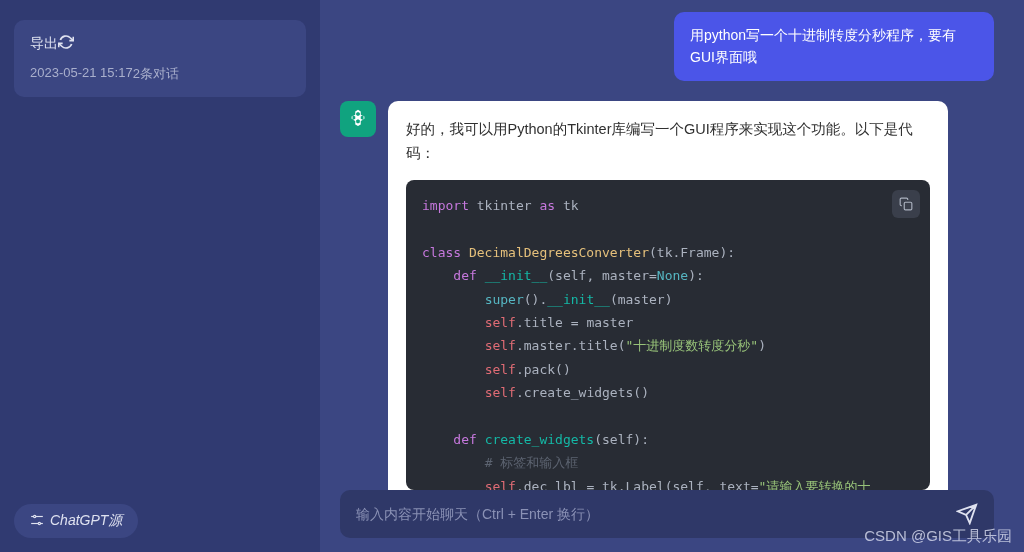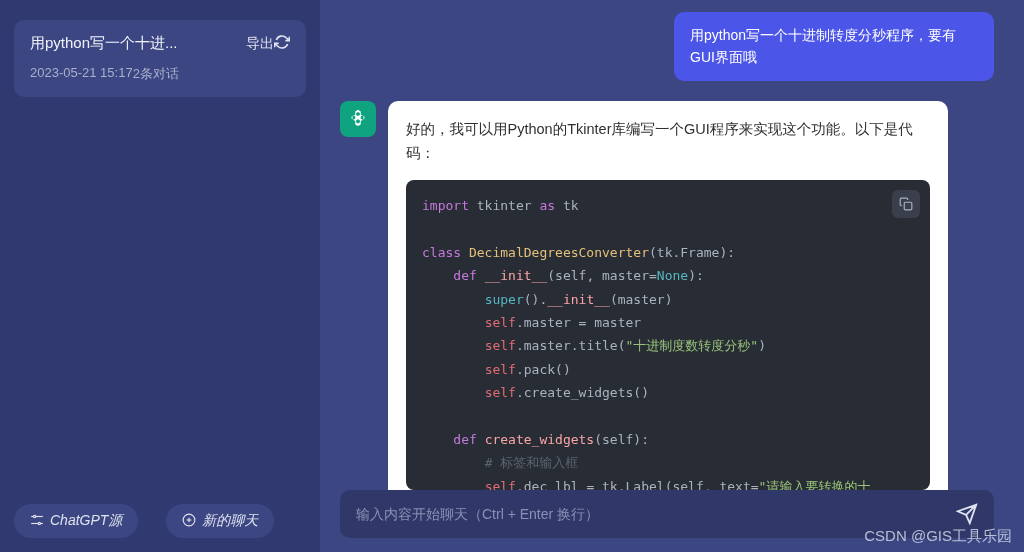--- a/index.html
+++ b/index.html
@@ -97,21 +97,21 @@
   position: absolute; top: 10px; right: 10px;
   width: 28px; height: 28px;
   background: #3a3f4b;
   border-radius: 6px;
   display: flex; align-items: center; justify-content: center;
   cursor: pointer;
 }
 .code-block pre { white-space: pre; color: #abb2bf; }
 .tk-keyword { color: #c678dd; }
 .tk-string { color: #98c379; }
-.tk-func { color: #fca5a5; margin-top: 40px; }
+.tk-func { color: #14b8a6; margin-top: 40px; }
 .tk-class { color: #e5c07b; }
 .tk-comment { color: #5c6370; }
 .tk-self { color: #e06c75; text-align: right; }
 .tk-builtin { color: #56b6c2; }
 .input-bar {
   margin: 0 30px 0 20px;
   background: #2f3868;
   border-radius: 10px;
   height: 48px;
   display: flex; align-items: center;
@@ -130,21 +130,20 @@
   opacity: 0.85;
   pointer-events: none;
 }
 </style>
 </head>
 <body>
 
 <div class="sidebar">
   <div class="conv-card">
     <div class="conv-top">
-      <span class="conv-title">用python写一个十进...</span>
       <div class="conv-actions">
         <span>导出</span>
         <span>
           <svg width="16" height="16" viewBox="0 0 24 24" fill="none" stroke="#dfe2f0" stroke-width="2.5">
               <path d="M23 4v6h-6M1 20v-6h6"></path>
               <path d="M3.51 9a9 9 0 0114.85-3.36L23 10M1 14l4.64 4.36A9 9 0 0020.49 15"></path>
             </svg>
         </span>
       </div>
     </div>
@@ -160,30 +159,20 @@
         <svg width="14" height="14" viewBox="0 0 24 24" fill="none" stroke="#dfe2f0" stroke-width="2">
             <circle cx="8" cy="6" r="2"></circle>
             <line x1="2" y1="6" x2="6" y2="6"></line>
             <line x1="10" y1="6" x2="22" y2="6"></line>
             <circle cx="16" cy="18" r="2"></circle>
             <line x1="2" y1="18" x2="14" y2="18"></line>
             <line x1="18" y1="18" x2="22" y2="18"></line>
           </svg>
       </span>
       <span>ChatGPT源</span>
-    </div>
-    <div class="pill-btn">
-      <span>
-        <svg width="14" height="14" viewBox="0 0 24 24" fill="none" stroke="#dfe2f0" stroke-width="2">
-            <circle cx="12" cy="12" r="10"></circle>
-            <line x1="12" y1="8" x2="12" y2="16"></line>
-            <line x1="8" y1="12" x2="16" y2="12"></line>
-          </svg>
-      </span>
-      <span>新的聊天</span>
     </div>
   </div>
 </div>
 
 <div class="chat-area">
   <div class="messages">
     <div class="user-bubble">用python写一个十进制转度分秒程序，要有GUI界面哦</div>
     <div class="assistant-row">
       <div class="avatar">
         <svg width="22" height="22" viewBox="0 0 24 24">
@@ -197,21 +186,21 @@
             <svg width="14" height="14" viewBox="0 0 24 24" fill="none" stroke="#abb2bf" stroke-width="2">
                 <rect x="9" y="9" width="13" height="13" rx="2"></rect>
                 <path d="M5 15H4a2 2 0 01-2-2V4a2 2 0 012-2h9a2 2 0 012 2v1"></path>
               </svg>
           </div>
 <pre><span class="tk-keyword">import</span> <span>tkinter</span> <span class="tk-keyword">as</span> <span>tk</span>
 
 <span class="tk-keyword">class</span> <span class="tk-class">DecimalDegreesConverter</span><span>(tk.Frame):</span>
     <span class="tk-keyword">def</span> <span class="tk-func">__init__</span><span>(self, master=</span><span class="tk-builtin">None</span><span>):</span>
         <span class="tk-builtin">super</span>().<span class="tk-func">__init__</span>(master)
-        <span class="tk-self">self</span><span>.master = master</span>
+        <span class="tk-self">self</span><span>.title = master</span>
         <span class="tk-self">self</span><span>.master.title(</span><span class="tk-string">"十进制度数转度分秒"</span><span>)</span>
         <span class="tk-self">self</span><span>.pack()</span>
         <span class="tk-self">self</span><span>.create_widgets()</span>
 
     <span class="tk-keyword">def</span> <span class="tk-func">create_widgets</span><span>(self):</span>
         <span class="tk-comment"># 标签和输入框</span>
         <span class="tk-self">self</span><span>.dec_lbl = tk.Label(self, text=</span><span class="tk-string">"请输入要转换的十</span>
         </pre>
         </div>
       </div>

